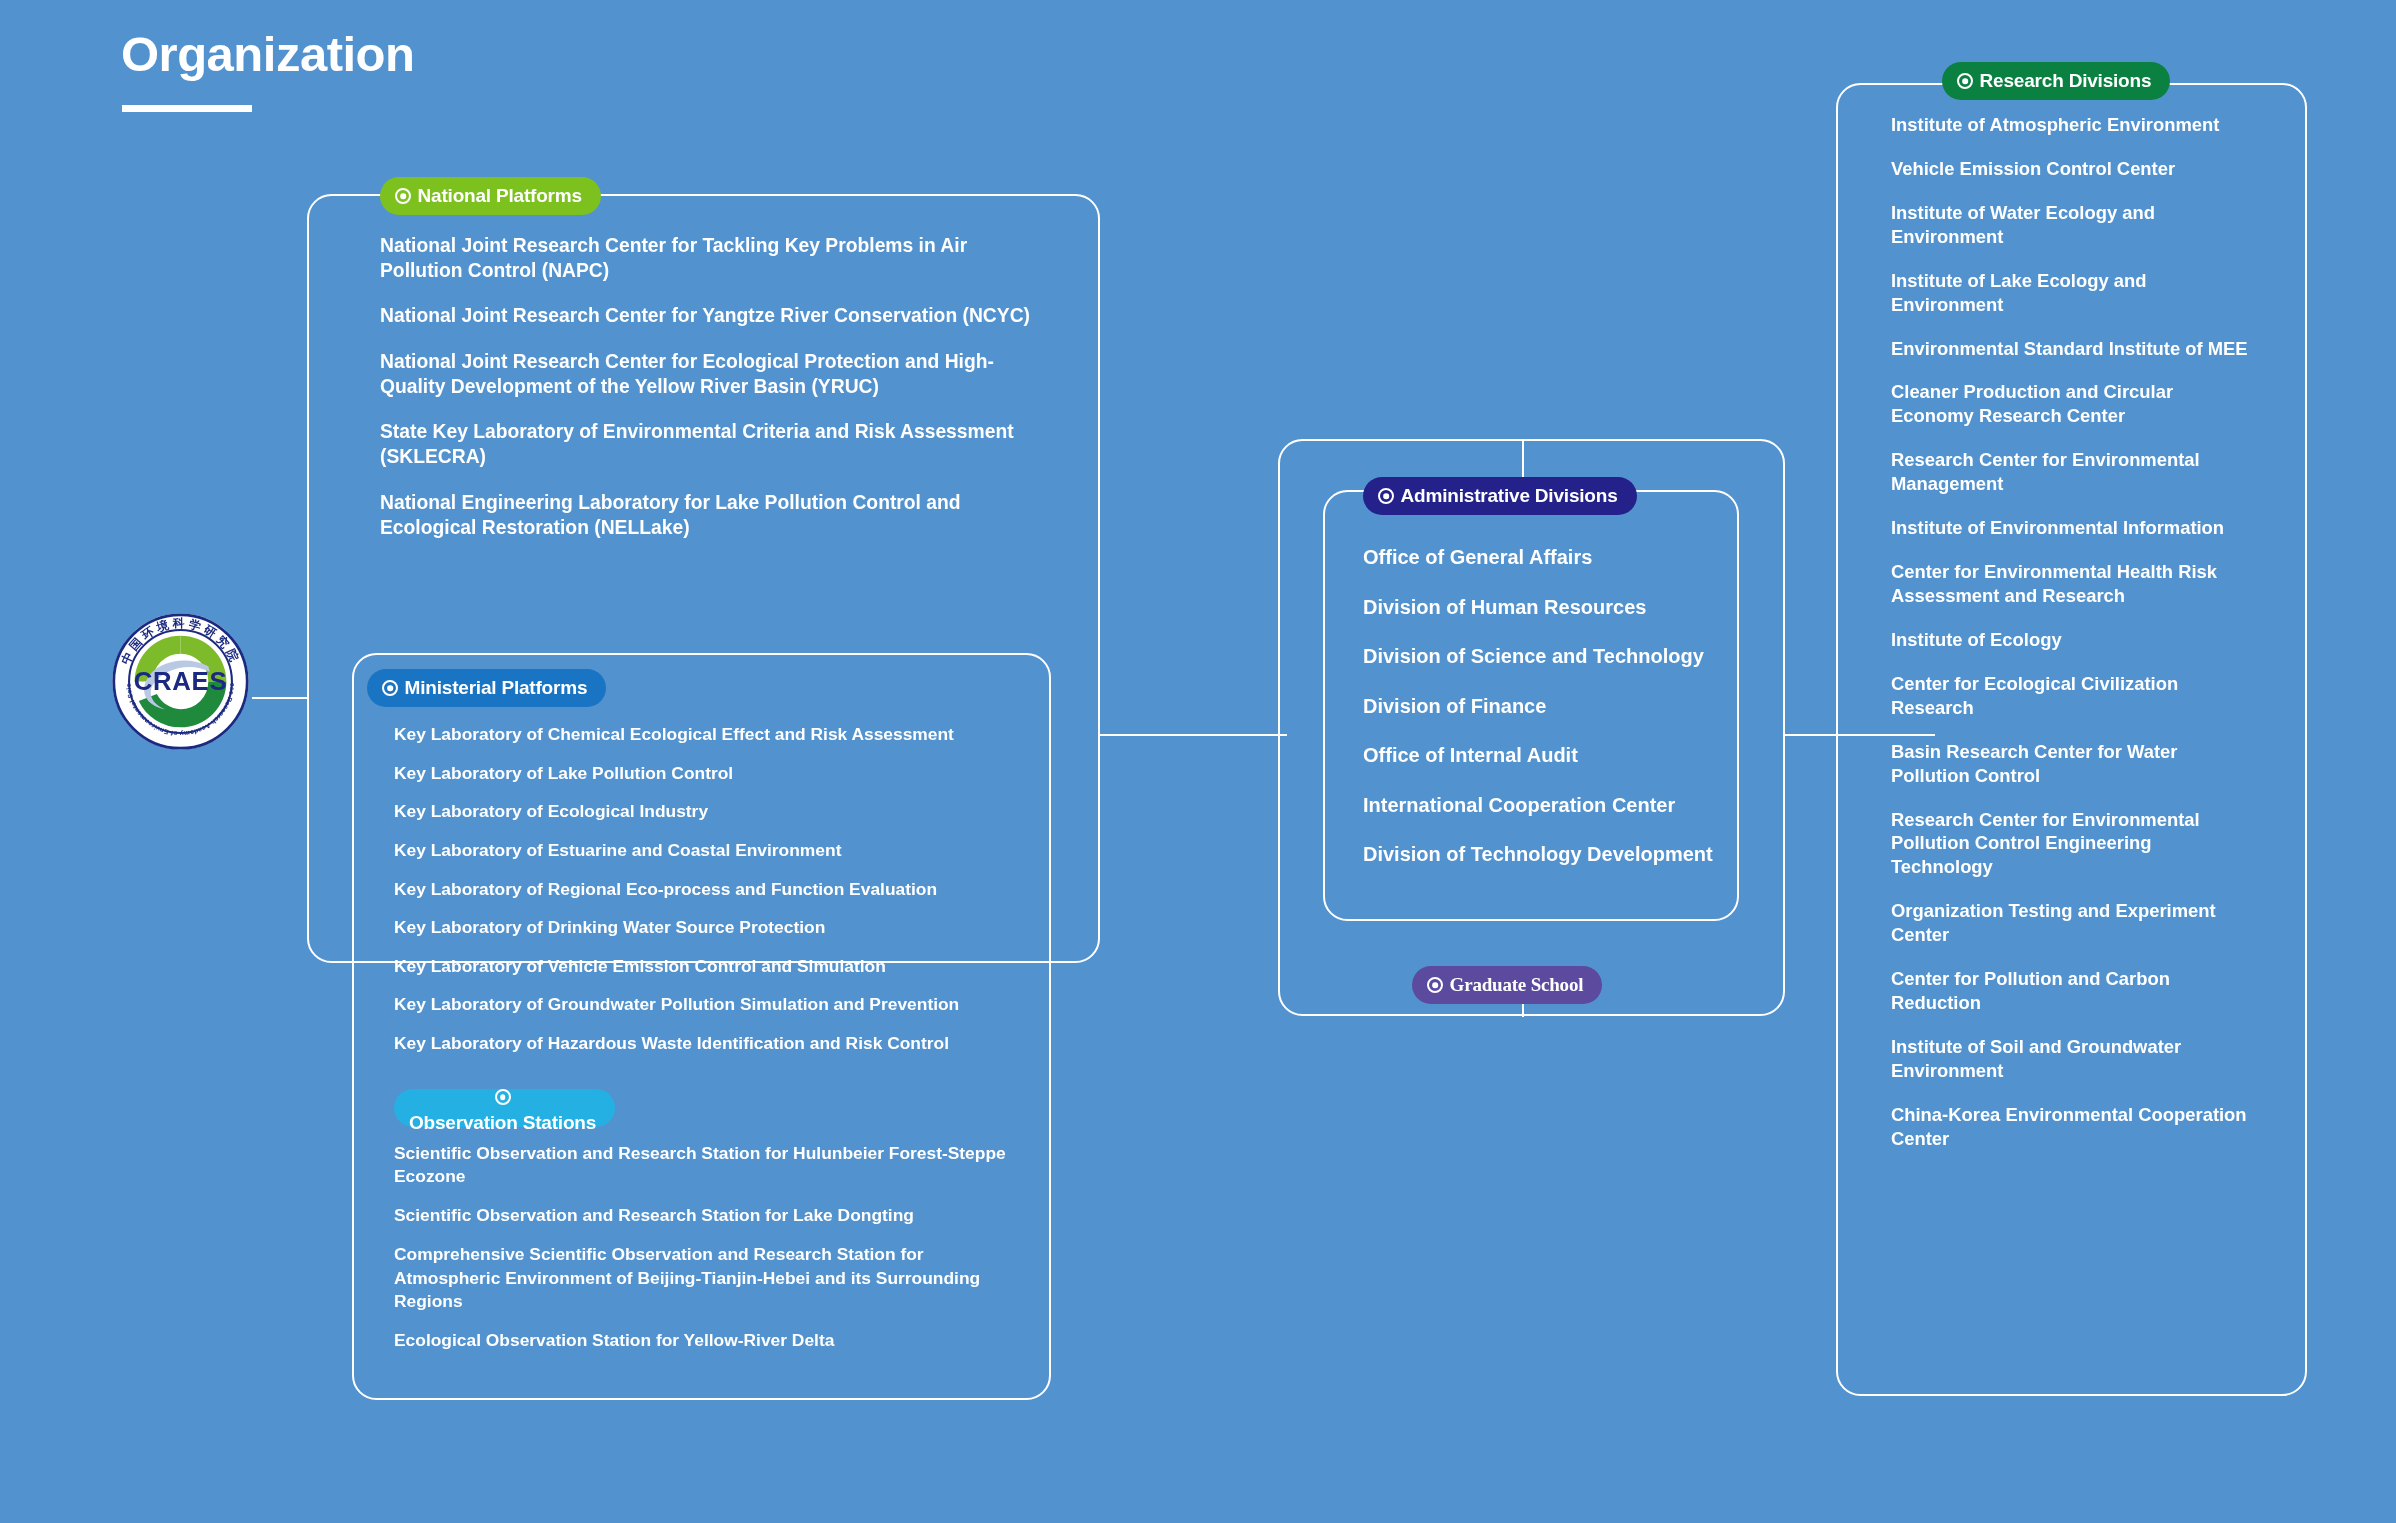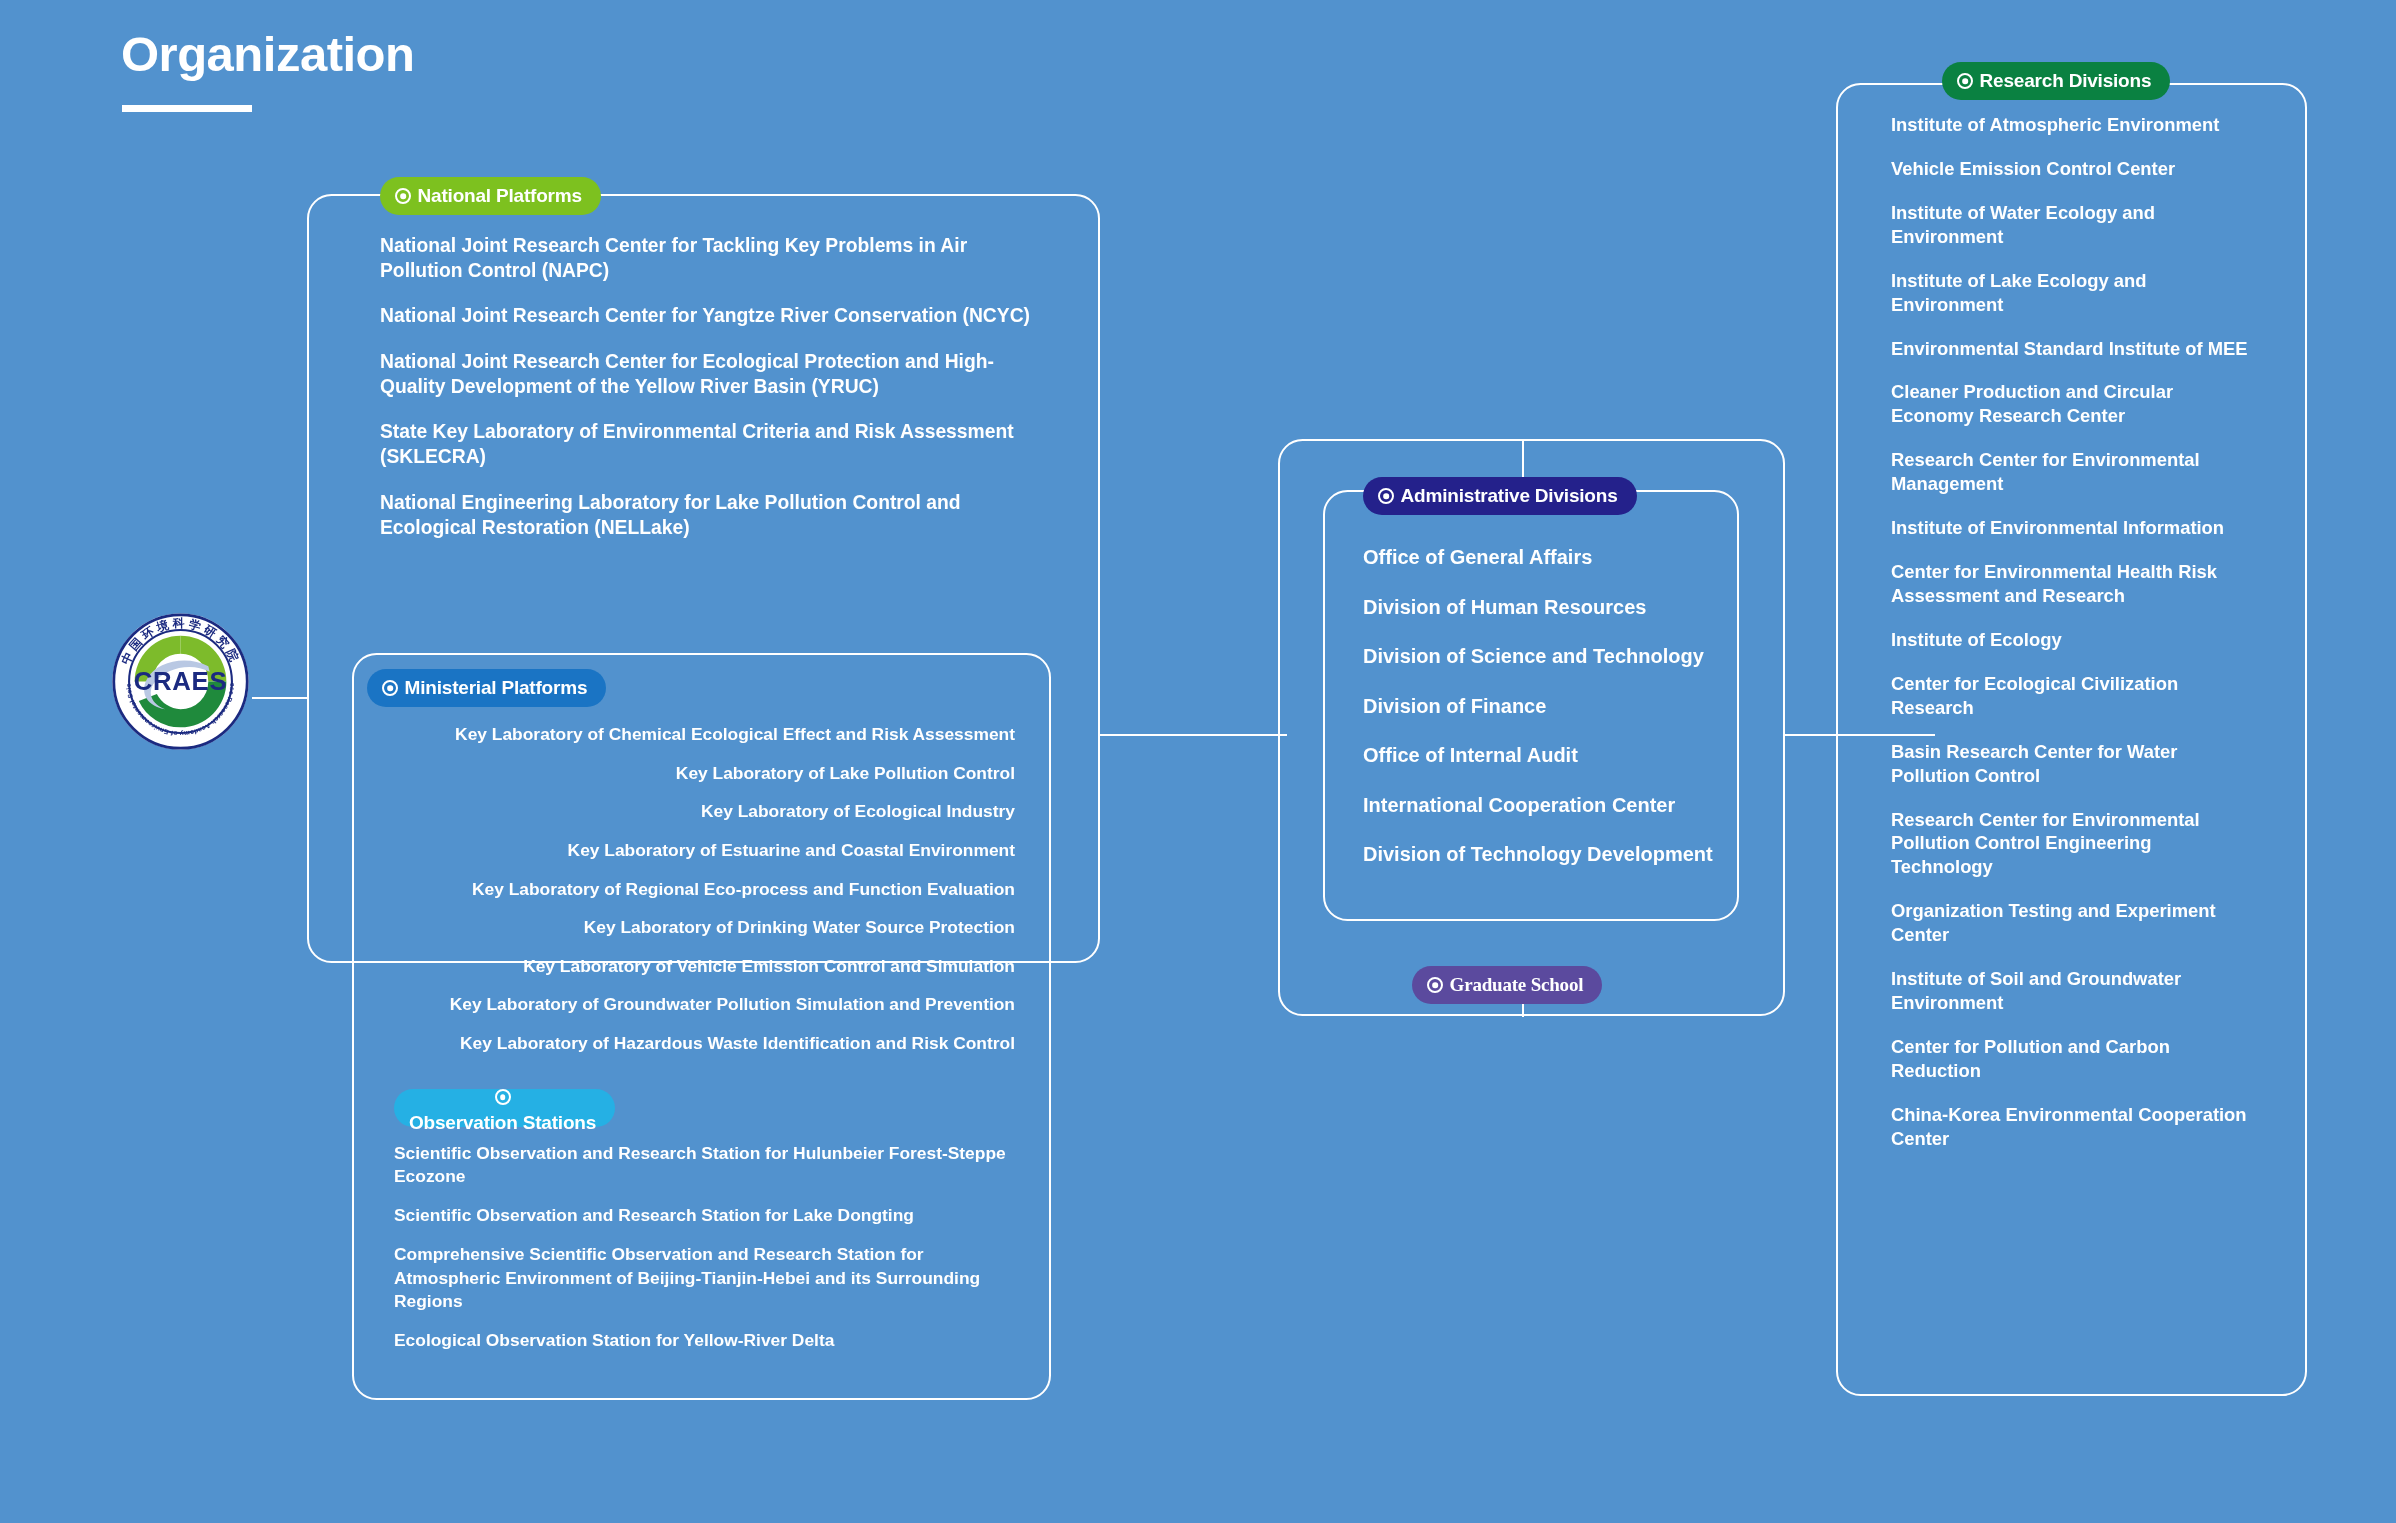--- a/index.html
+++ b/index.html
@@ -108,21 +108,21 @@
     <div class="item">National Engineering Laboratory for Lake Pollution Control and Ecological Restoration (NELLake)</div>
   </div>
 
   <div class="obox" style="left:352px; top:653px; width:699px; height:747px;"></div>
 
   <div class="badge badge-ministerial" style="left:367px; top:669px;">
     <span class="ring"></span>
     <span>Ministerial Platforms</span>
   </div>
 
-  <div class="list list-ministerial" style="left:394px; top:723px; width:621px;text-align:right;">
+  <div class="list list-ministerial" style="left:394px; top:723px; width:621px;">
     <div class="item">Key Laboratory of Chemical Ecological Effect and Risk Assessment</div>
     <div class="item">Key Laboratory of Lake Pollution Control</div>
     <div class="item">Key Laboratory of Ecological Industry</div>
     <div class="item">Key Laboratory of Estuarine and Coastal Environment</div>
     <div class="item">Key Laboratory of Regional Eco-process and Function Evaluation</div>
     <div class="item">Key Laboratory of Drinking Water Source Protection</div>
     <div class="item">Key Laboratory of Vehicle Emission Control and Simulation</div>
     <div class="item">Key Laboratory of Groundwater Pollution Simulation and Prevention</div>
     <div class="item">Key Laboratory of Hazardous Waste Identification and Risk Control</div>
   </div>
@@ -178,22 +178,22 @@
     <div class="item">Environmental Standard Institute of MEE</div>
     <div class="item">Cleaner Production and Circular Economy Research Center</div>
     <div class="item">Research Center for Environmental Management</div>
     <div class="item">Institute of Environmental Information</div>
     <div class="item">Center for Environmental Health Risk Assessment and Research</div>
     <div class="item">Institute of Ecology</div>
     <div class="item">Center for Ecological Civilization Research</div>
     <div class="item">Basin Research Center for Water Pollution Control</div>
     <div class="item">Research Center for Environmental Pollution Control Engineering Technology</div>
     <div class="item">Organization Testing and Experiment Center</div>
+    <div class="item">Center for Pollution and Carbon Reduction</div>
     <div class="item">Institute of Soil and Groundwater Environment</div>
-    <div class="item">Center for Pollution and Carbon Reduction</div>
     <div class="item">China-Korea Environmental Cooperation Center</div>
   </div>
 
   <div class="logo-wrap">
     <svg viewBox="0 0 200 200" width="139" height="139">
       <circle cx="100" cy="100" r="98" fill="#ffffff"></circle>
       <circle cx="100" cy="100" r="96" fill="none" stroke="#1b2a80" stroke-width="4"></circle>
       <circle cx="100" cy="100" r="74" fill="none" stroke="#1b2a80" stroke-width="3"></circle>
       <circle cx="100" cy="100" r="69" fill="#ffffff"></circle>
 

